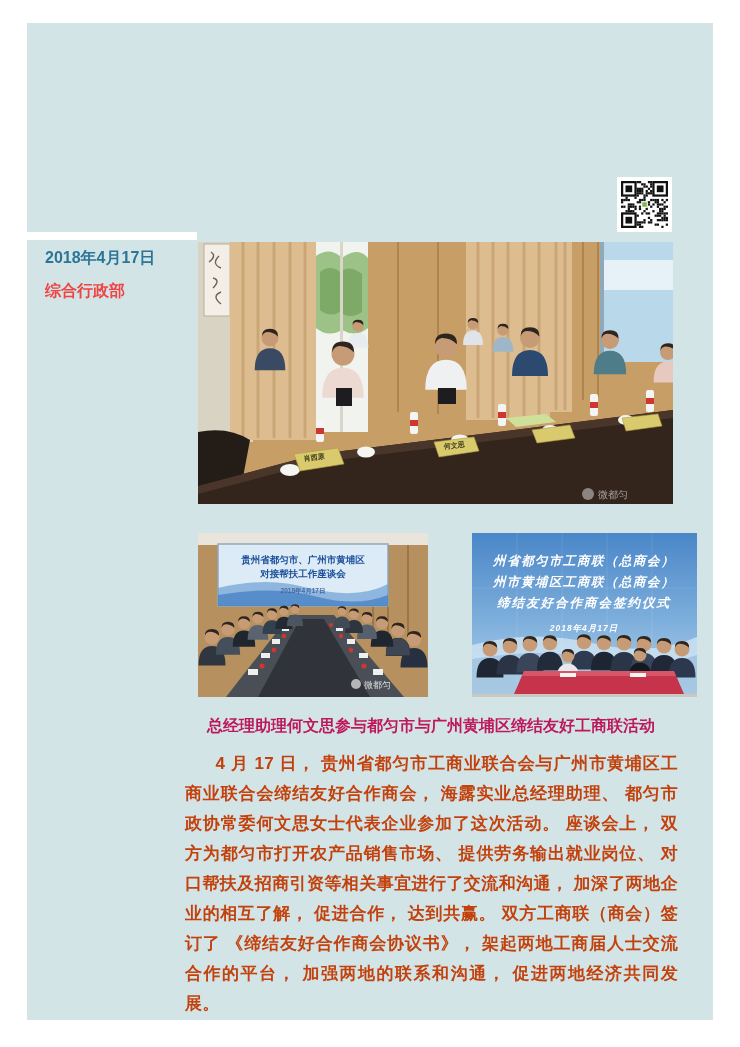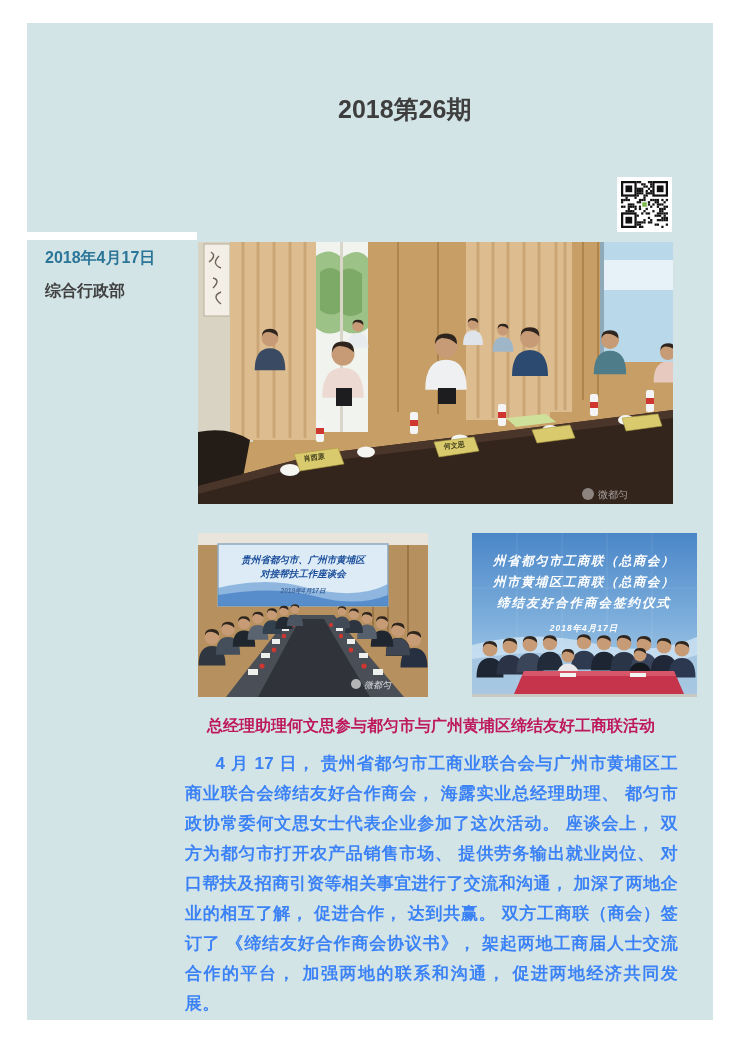--- a/index.html
+++ b/index.html
@@ -12,43 +12,42 @@
   .title{position:absolute;left:56px;top:50px;font-size:68px;line-height:86px;
          font-weight:900;color:#3e3e3e;letter-spacing:1px;white-space:nowrap;}
   .issue{position:absolute;left:338px;top:93px;font-size:25px;font-weight:800;
          color:#3e3e3e;white-space:nowrap;}
 
   .qr{position:absolute;left:617px;top:177px;width:55px;height:55px;background:#ffffff;
       display:flex;align-items:center;justify-content:center;}
   .qr svg{display:block;}
 
   .side-date{position:absolute;left:45px;top:248px;font-size:16px;font-weight:700;color:#2b7697;white-space:nowrap;}
-  .side-dept{position:absolute;left:45px;top:281px;font-size:16px;font-weight:700;color:#404040;white-space:nowrap;}
+  .side-dept{position:absolute;left:45px;top:281px;font-size:16px;font-weight:700;color:#ef4444;white-space:nowrap;}
 
   .photo{position:absolute;overflow:hidden;}
   .photo svg{display:block;}
   #photo-main{left:198px;top:242px;width:475px;height:262px;}
-  #photo-left{left:198px;top:533px;width:230px;height:176px;font-style:italic;}
+  #photo-left{left:198px;top:533px;width:230px;height:176px;}
   #photo-right{left:448px;top:533px;width:225px;height:164px;padding-left:24px;}
 
   .headline{position:absolute;left:185px;top:716px;width:492px;text-align:center;
             font-size:16px;font-weight:800;color:#be185d;white-space:nowrap;}
   .body-text{position:absolute;left:185px;top:749px;width:493px;font-size:17px;
-             line-height:30px;font-weight:700;color:#3b82f6;text-align:justify;
+             line-height:30px;font-weight:700;color:#c2410c;text-align:justify;
              text-align-last:left;text-indent:1.8em;letter-spacing:0.3px;}
 </style>
 </head>
 <body>
 
 <div class="page">
 
   <div class="panel"></div>
   <div class="notch"></div>
 
-  <div class="issue">2018第26期</div>
 
   <div class="qr">
     <svg id="qr-svg" width="47" height="47" viewBox="0 0 21 21">
         <rect x="7" y="0" width="1" height="1" fill="#111"></rect>
         <rect x="8" y="0" width="1" height="1" fill="#111"></rect>
         <rect x="12" y="0" width="1" height="1" fill="#111"></rect>
         <rect x="13" y="0" width="1" height="1" fill="#111"></rect>
         <rect x="9" y="1" width="1" height="1" fill="#111"></rect>
         <rect x="10" y="1" width="1" height="1" fill="#111"></rect>
         <rect x="13" y="1" width="1" height="1" fill="#111"></rect>

